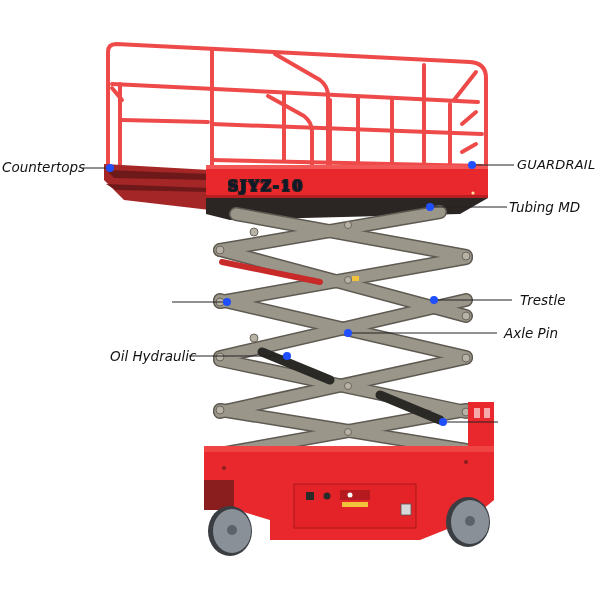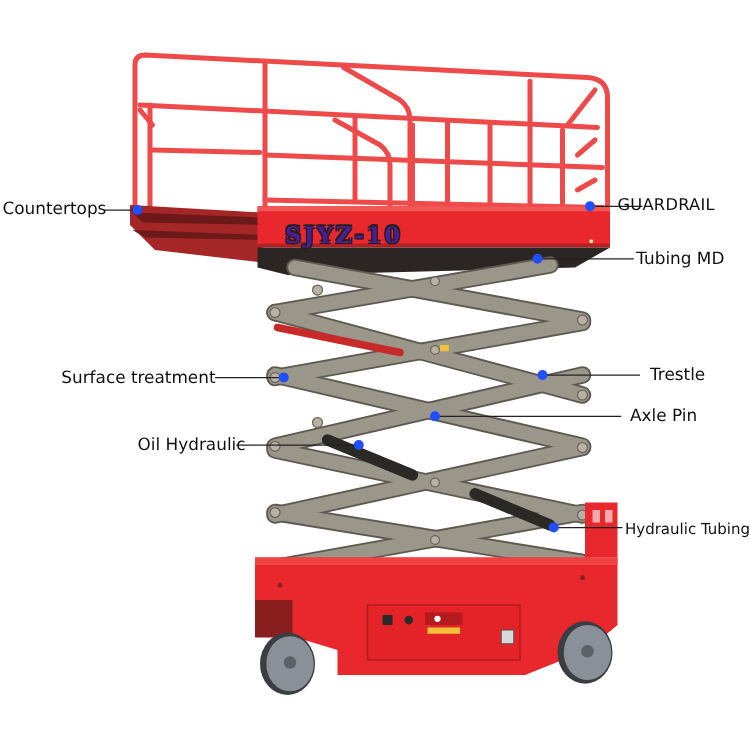--- a/index.html
+++ b/index.html
@@ -1,23 +1,23 @@
 <!DOCTYPE html>
 <html><head>
 <meta charset="utf-8">
 <style>
   html, body { margin:0; padding:0; background:#ffffff; }
   body { width:600px; height:600px; position:relative; overflow:hidden;
          font-family:"DejaVu Sans", "Liberation Sans", sans-serif; }
   #stage { position:absolute; left:0; top:0; width:600px; height:600px; }
-  .label { position:absolute; font-size:13.5px; color:#111; white-space:nowrap; line-height:16px; }
+  .label { position:absolute; font-size:13.5px; color:#111; white-space:nowrap; line-height:16px;font-style:italic; }
   .label.small { font-size:12px; }
   .label.caps { font-size:13px; letter-spacing:0.2px; }
   .model-plate { position:absolute; left:228px; top:178px; font-family:"DejaVu Serif","Liberation Serif",serif;
-                 font-weight:bold; font-size:18px; color:#4c1d95; letter-spacing:2px;
+                 font-weight:bold; font-size:14px; color:#0f172a; letter-spacing:2px;
                  text-shadow: 0 0 1px #222, 1px 1px 0 #222, -1px -1px 0 #222, 1px -1px 0 #222, -1px 1px 0 #222; }
 </style>
 </head>
 <body>
 
 <div id="stage">
   <svg width="600" height="600" viewBox="0 0 600 600">
 
     <g stroke="#ef4a4a" stroke-width="4" fill="none" stroke-linecap="round" stroke-linejoin="round">
 
@@ -154,20 +154,18 @@
       <circle cx="348" cy="333" r="4"></circle>
       <circle cx="287" cy="356" r="4"></circle>
       <circle cx="443" cy="422" r="4"></circle>
     </g>
   </svg>
 
   <div class="model-plate">SJYZ-10</div>
 
   
   <div class="label" style="left:2px; top:159px;">Countertops</div>
-  <div class="label caps" style="left:494px; top:157px;">GUARDRAIL</div>
+  <div class="label caps" style="left:517px; top:157px;">GUARDRAIL</div>
   <div class="label" style="left:509px; top:199px;">Tubing MD</div>
-  <div class="label" style="left:49px; top:294px;">Surface treatment</div>
   <div class="label" style="left:520px; top:292px;">Trestle</div>
   <div class="label" style="left:504px; top:325px;">Axle Pin</div>
   <div class="label" style="left:110px; top:348px;">Oil Hydraulic</div>
-  <div class="label small" style="left:500px; top:415px;">Hydraulic Tubing</div>
 </div>
 
 </body></html>

